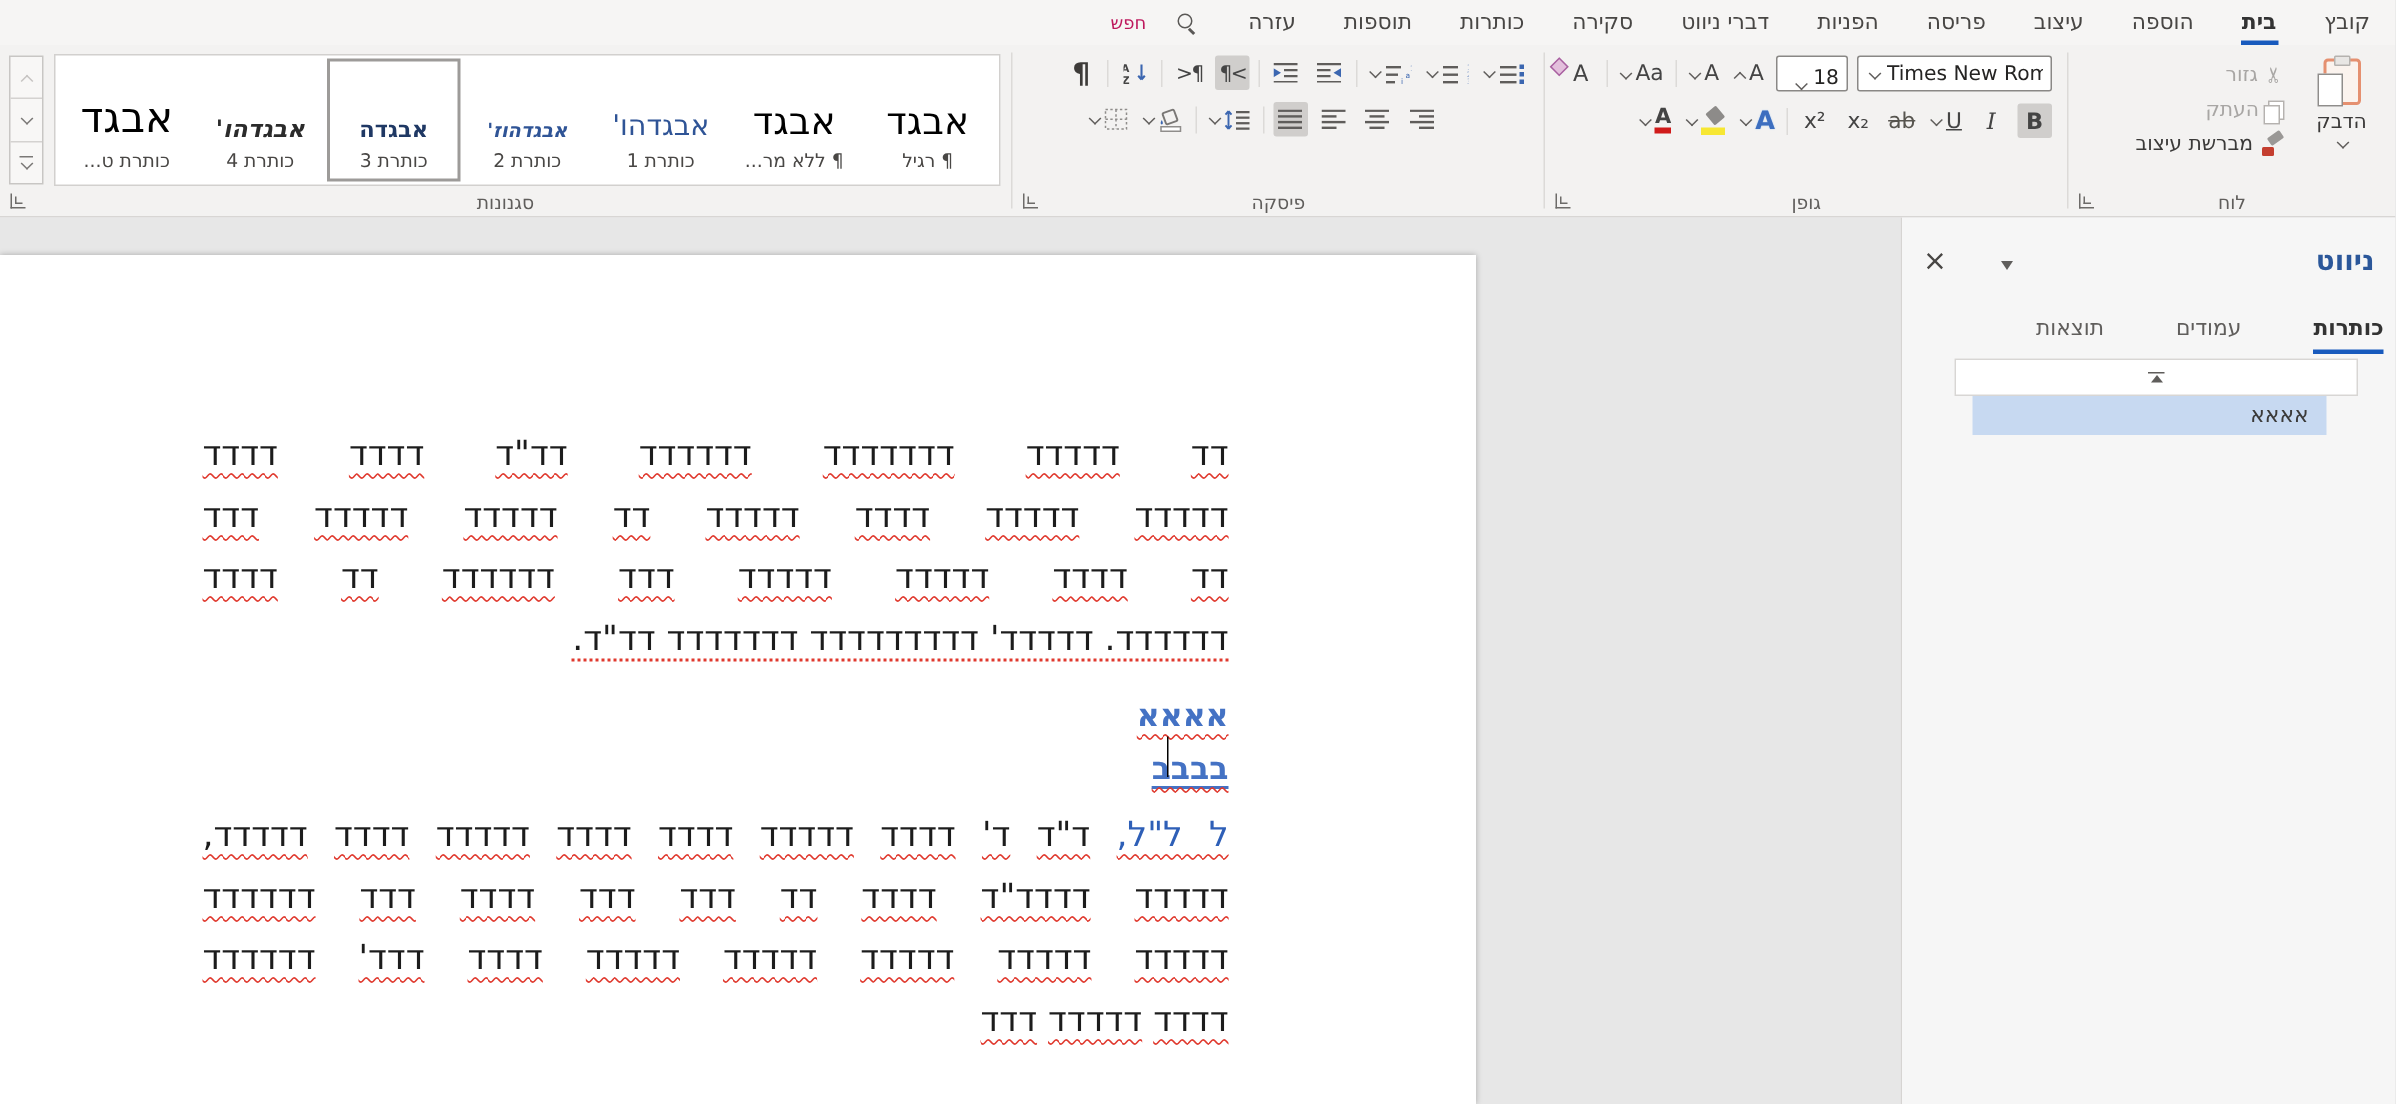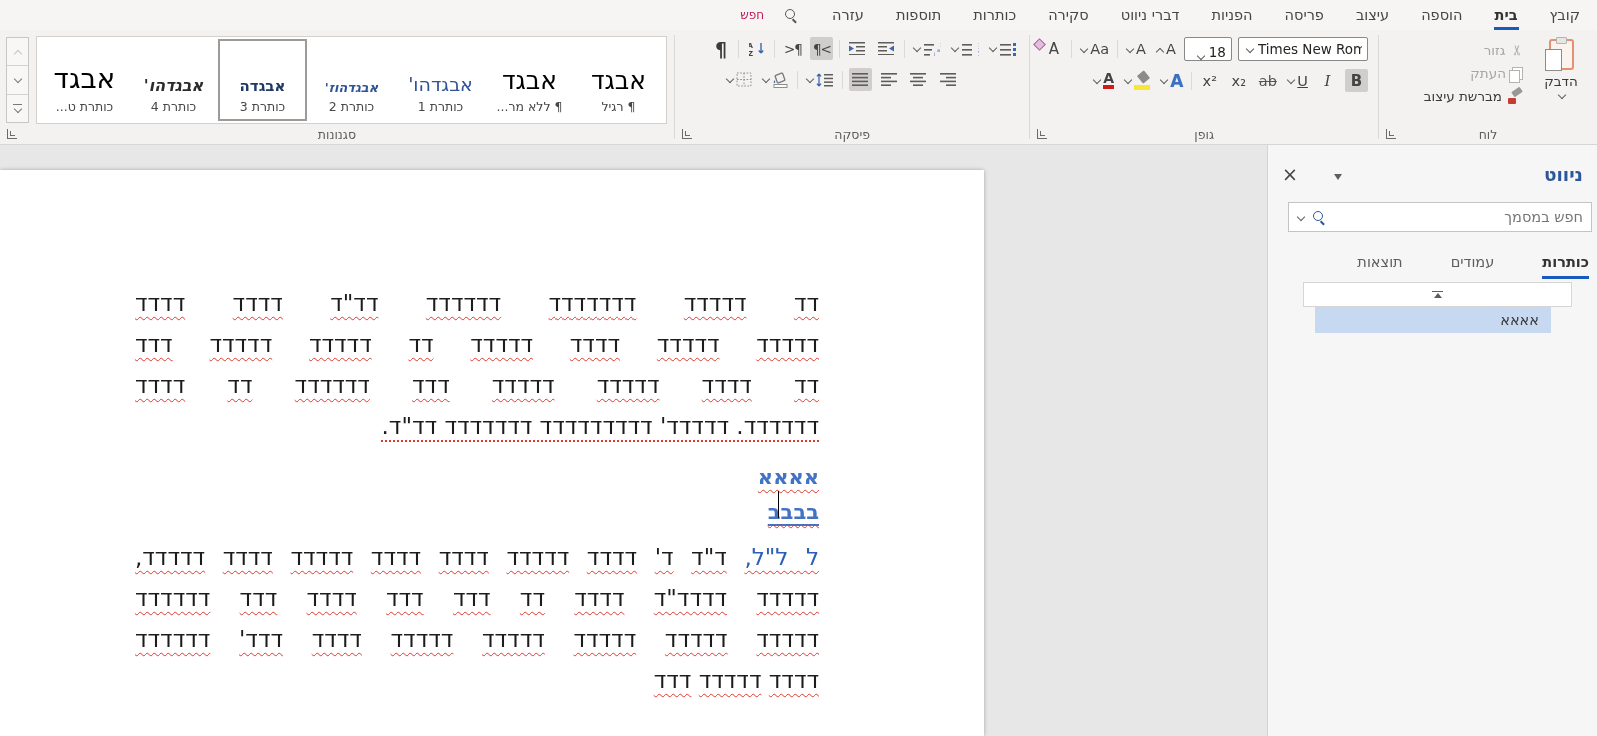--- a/index.html
+++ b/index.html
@@ -498,25 +498,20 @@
 
 <div class="workspace">
 
   <div class="navpane">
     <div class="np-head">
       <span class="np-title">ניווט</span>
       <span class="spacer"></span>
       <span class="np-dd"><span class="tri"></span></span>
       <span class="np-close">×</span>
     </div>
-    <div class="np-search">
-      <span class="np-ph">חפש במסמך</span>
-      <span class="mag blue"></span>
-      <span class="chev"></span>
-    </div>
     <div class="np-tabs" id="nav-tabs">
         <span class="np-tab active">כותרות</span>
         <span class="np-tab">עמודים</span>
         <span class="np-tab">תוצאות</span>
       </div>
     <div class="np-collapsebar">
       <span class="coll-icn">
           <span class="bar"></span>
           <span class="tri"></span>
         </span>

